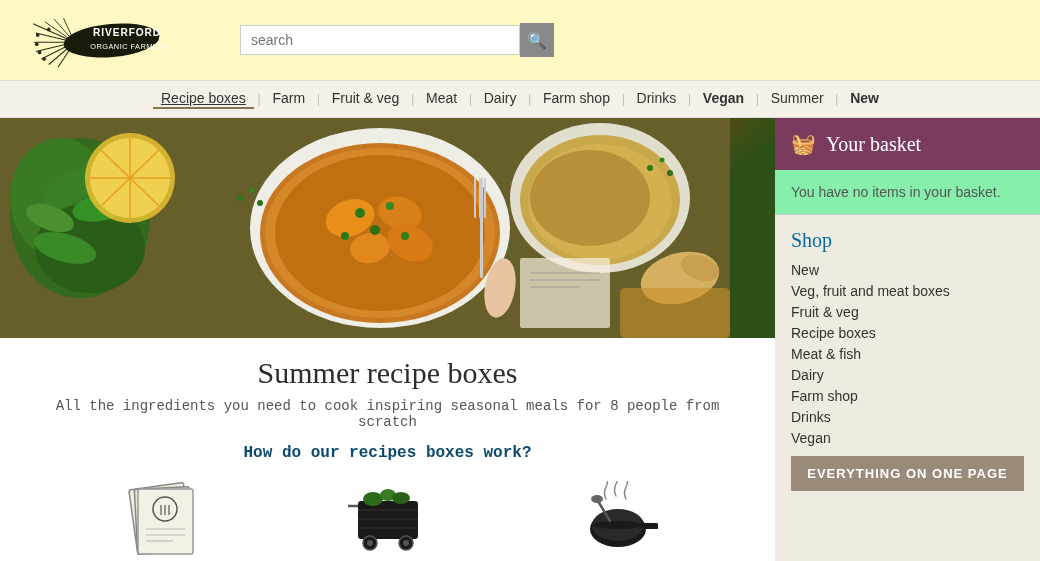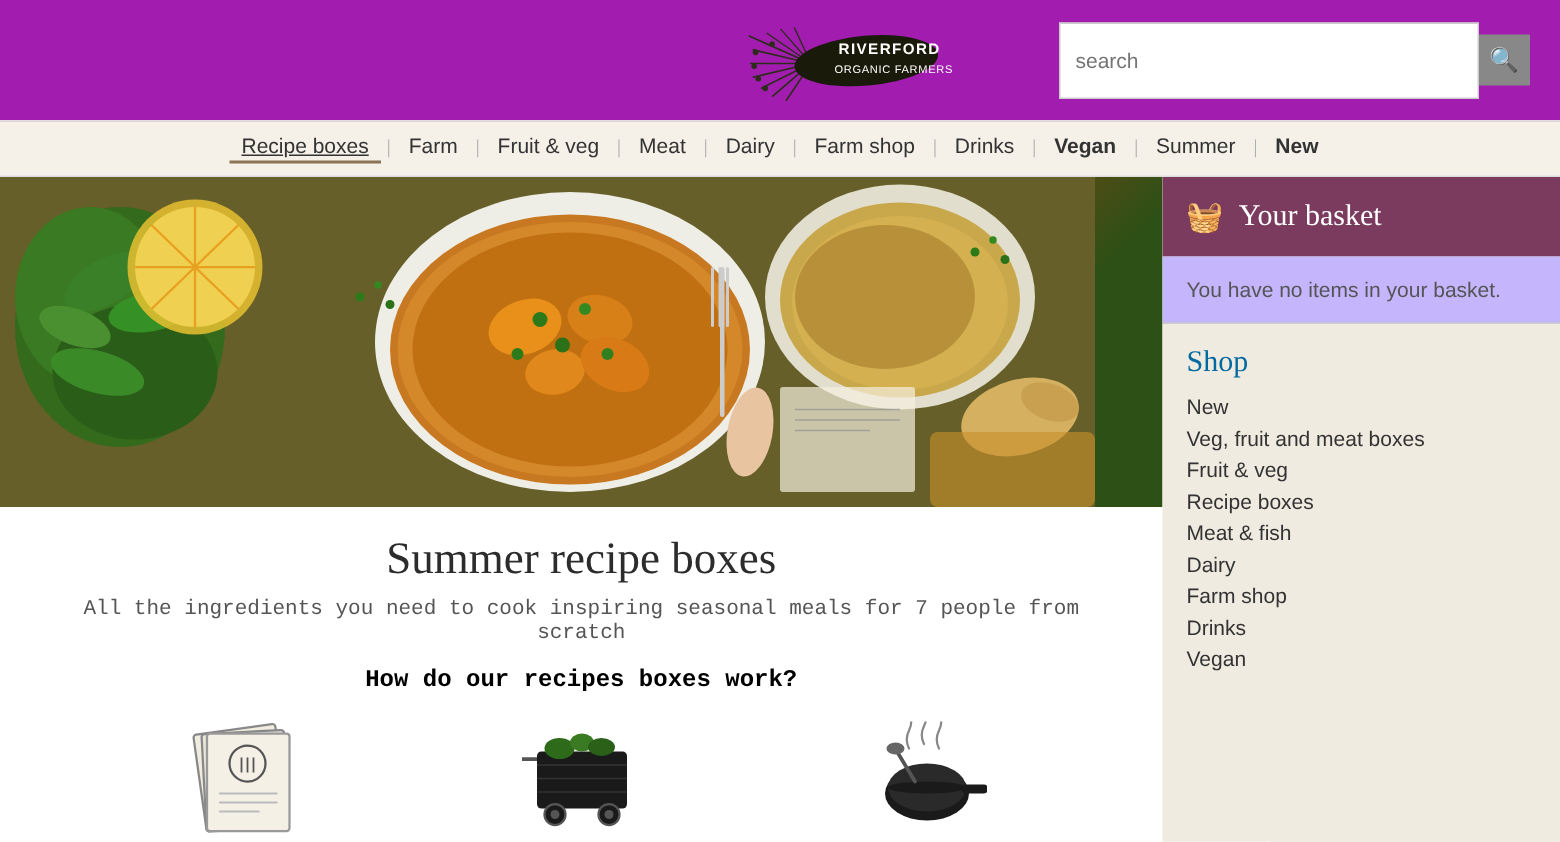--- a/index.html
+++ b/index.html
@@ -6,46 +6,46 @@
     body {
       width: 1040px;
       height: 561px;
       overflow: hidden;
       font-family: Georgia, 'Times New Roman', serif;
       background: #f5f0e8;
     }
 
     
     .header {
-      background: #a21caf;
+      background: #fef9c3;
       padding: 10px 20px;
       display: flex;
       align-items: center;
-      justify-content: flex-end;
+      justify-content: flex-start;
       border-bottom: 1px solid #ddd;
     }
 
     .logo-area {
       display: flex;
       align-items: center;
     }
 
     .logo-svg {
       width: 220px;
       height: 60px;
     }
 
     .search-area {
       display: flex;
       align-items: center;
     }
 
     .search-input {
       width: 280px;
-      height: 51px;
+      height: 30px;
       border: 1px solid #ccc;
       padding: 0 10px;
       font-size: 14px;
       background: #fff;
       color: #999;
       outline: none;
     }
 
     .search-button {
       width: 34px;
@@ -135,21 +135,21 @@
     .subtitle {
       font-family: 'Courier New', monospace;
       font-size: 14px;
       color: #555;
       margin-bottom: 14px;
     }
 
     .how-title {
       font-family: 'Courier New', monospace;
       font-size: 16px;
-      color: #000000;
+      color: #0c4a6e;
       margin-bottom: 16px;
     }
 
     
     .steps {
       display: flex;
       justify-content: space-around;
       padding: 0 20px;
       margin-top: 10px;
     }
@@ -200,21 +200,21 @@
       font-size: 20px;
       font-family: Liberation Serif, serif;
       font-weight: normal;
     }
 
     .basket-body {
       padding: 14px 16px;
       font-family: Arial, sans-serif;
       font-size: 14px;
       color: #555;
-      background: #c4b5fd;
+      background: #86efac;
       border-bottom: 1px solid #ccc;
     }
 
     .shop-section {
       padding: 14px 16px;
     }
 
     .shop-title {
       font-size: 20px;
       font-family: Georgia, serif;
@@ -414,21 +414,21 @@
         <rect x="620" y="170" width="110" height="50" fill="#c8902a" rx="5" opacity="0.6"></rect>
 
         <circle cx="650" cy="50" r="3" fill="#2d7a18"></circle>
         <circle cx="662" cy="42" r="2.5" fill="#348820"></circle>
         <circle cx="670" cy="55" r="3" fill="#2c7018"></circle>
       </svg>
     </div>
 
     <div class="text-section">
       <h1 class="main-title">Summer recipe boxes</h1>
-      <p class="subtitle">All the ingredients you need to cook inspiring seasonal meals for 7 people from scratch</p>
+      <p class="subtitle">All the ingredients you need to cook inspiring seasonal meals for 8 people from scratch</p>
       <h2 class="how-title">How do our recipes boxes work?</h2>
 
       <div class="steps">
 
         <div class="step">
           <div class="step-icon">
             <svg width="90" height="75" viewBox="0 0 90 75" class="recipe-cards-svg">
 
               <rect x="15" y="5" width="55" height="65" fill="#f0ece0" stroke="#888" stroke-width="1.5" rx="2" transform="rotate(-8,42,37)"></rect>
               <rect x="18" y="7" width="55" height="65" fill="#e8e4d8" stroke="#888" stroke-width="1.5" rx="2" transform="rotate(-3,45,40)"></rect>
@@ -532,16 +532,17 @@
         <li>
           <a href="#">Farm shop</a>
         </li>
         <li>
           <a href="#">Drinks</a>
         </li>
         <li>
           <a href="#">Vegan</a>
         </li>
       </ul>
+      <a href="#" class="everything-btn">EVERYTHING ON ONE PAGE</a>
     </div>
   </div>
 
 </div>
 
 </body></html>

